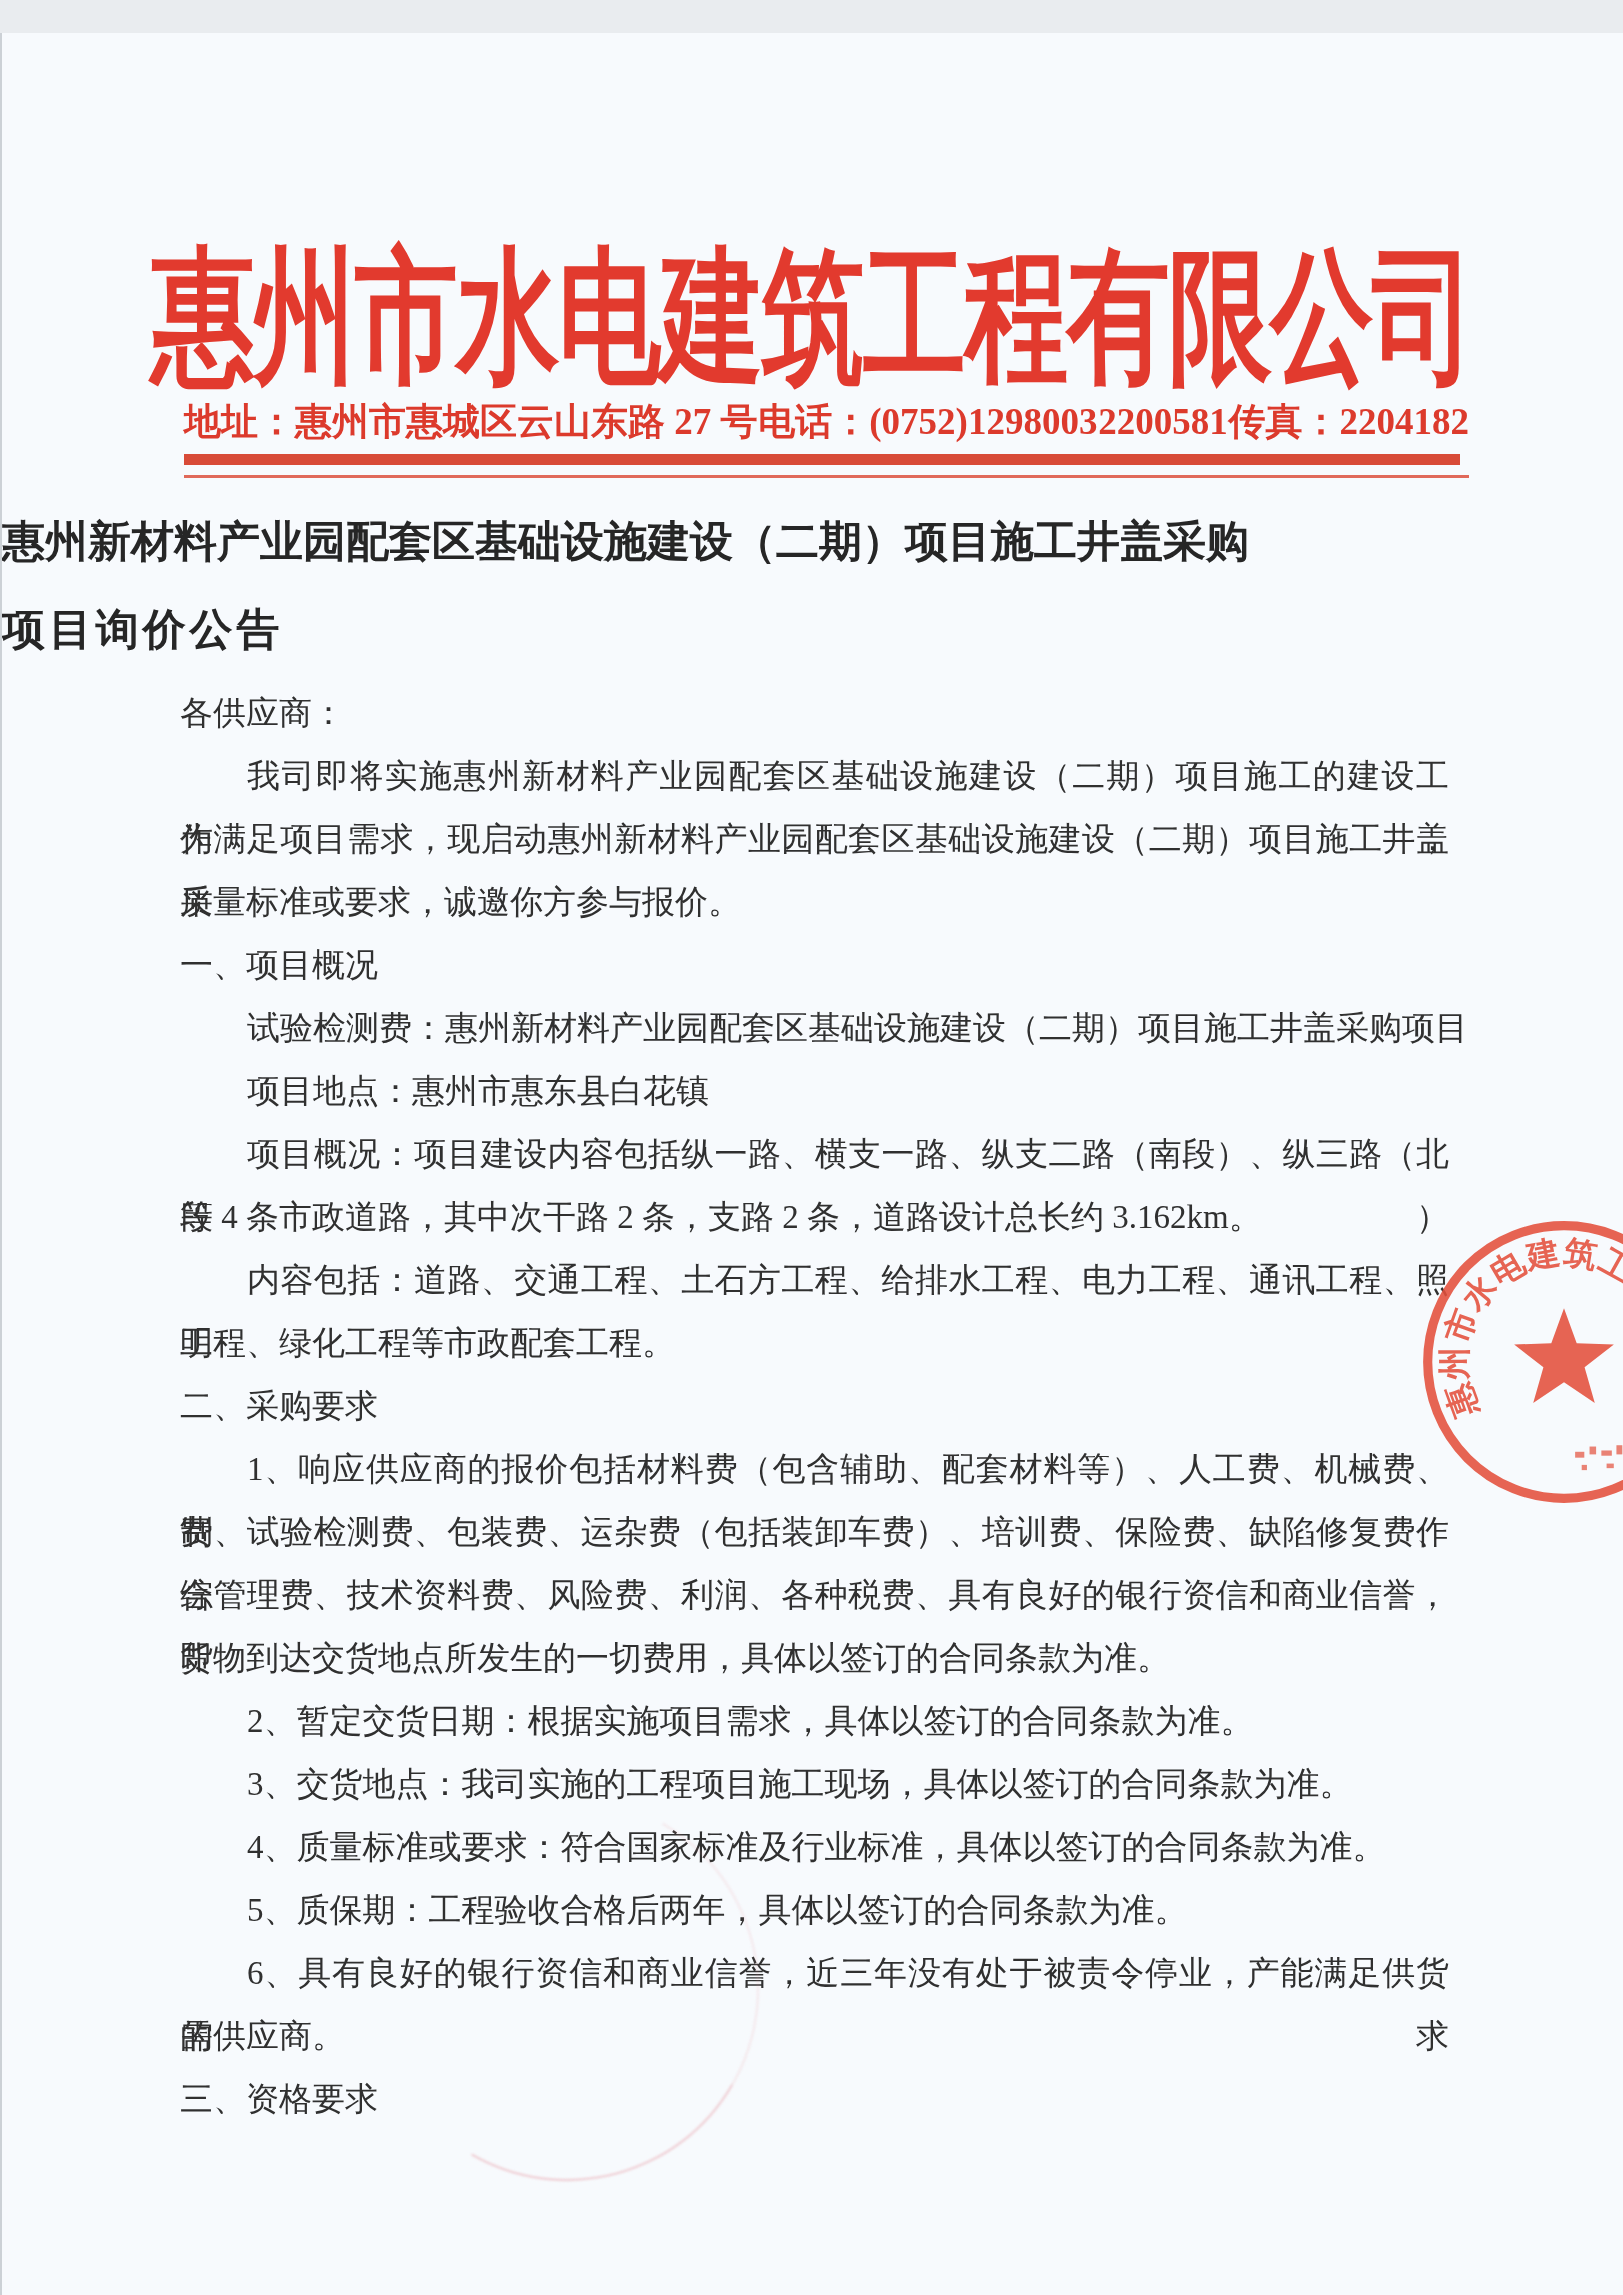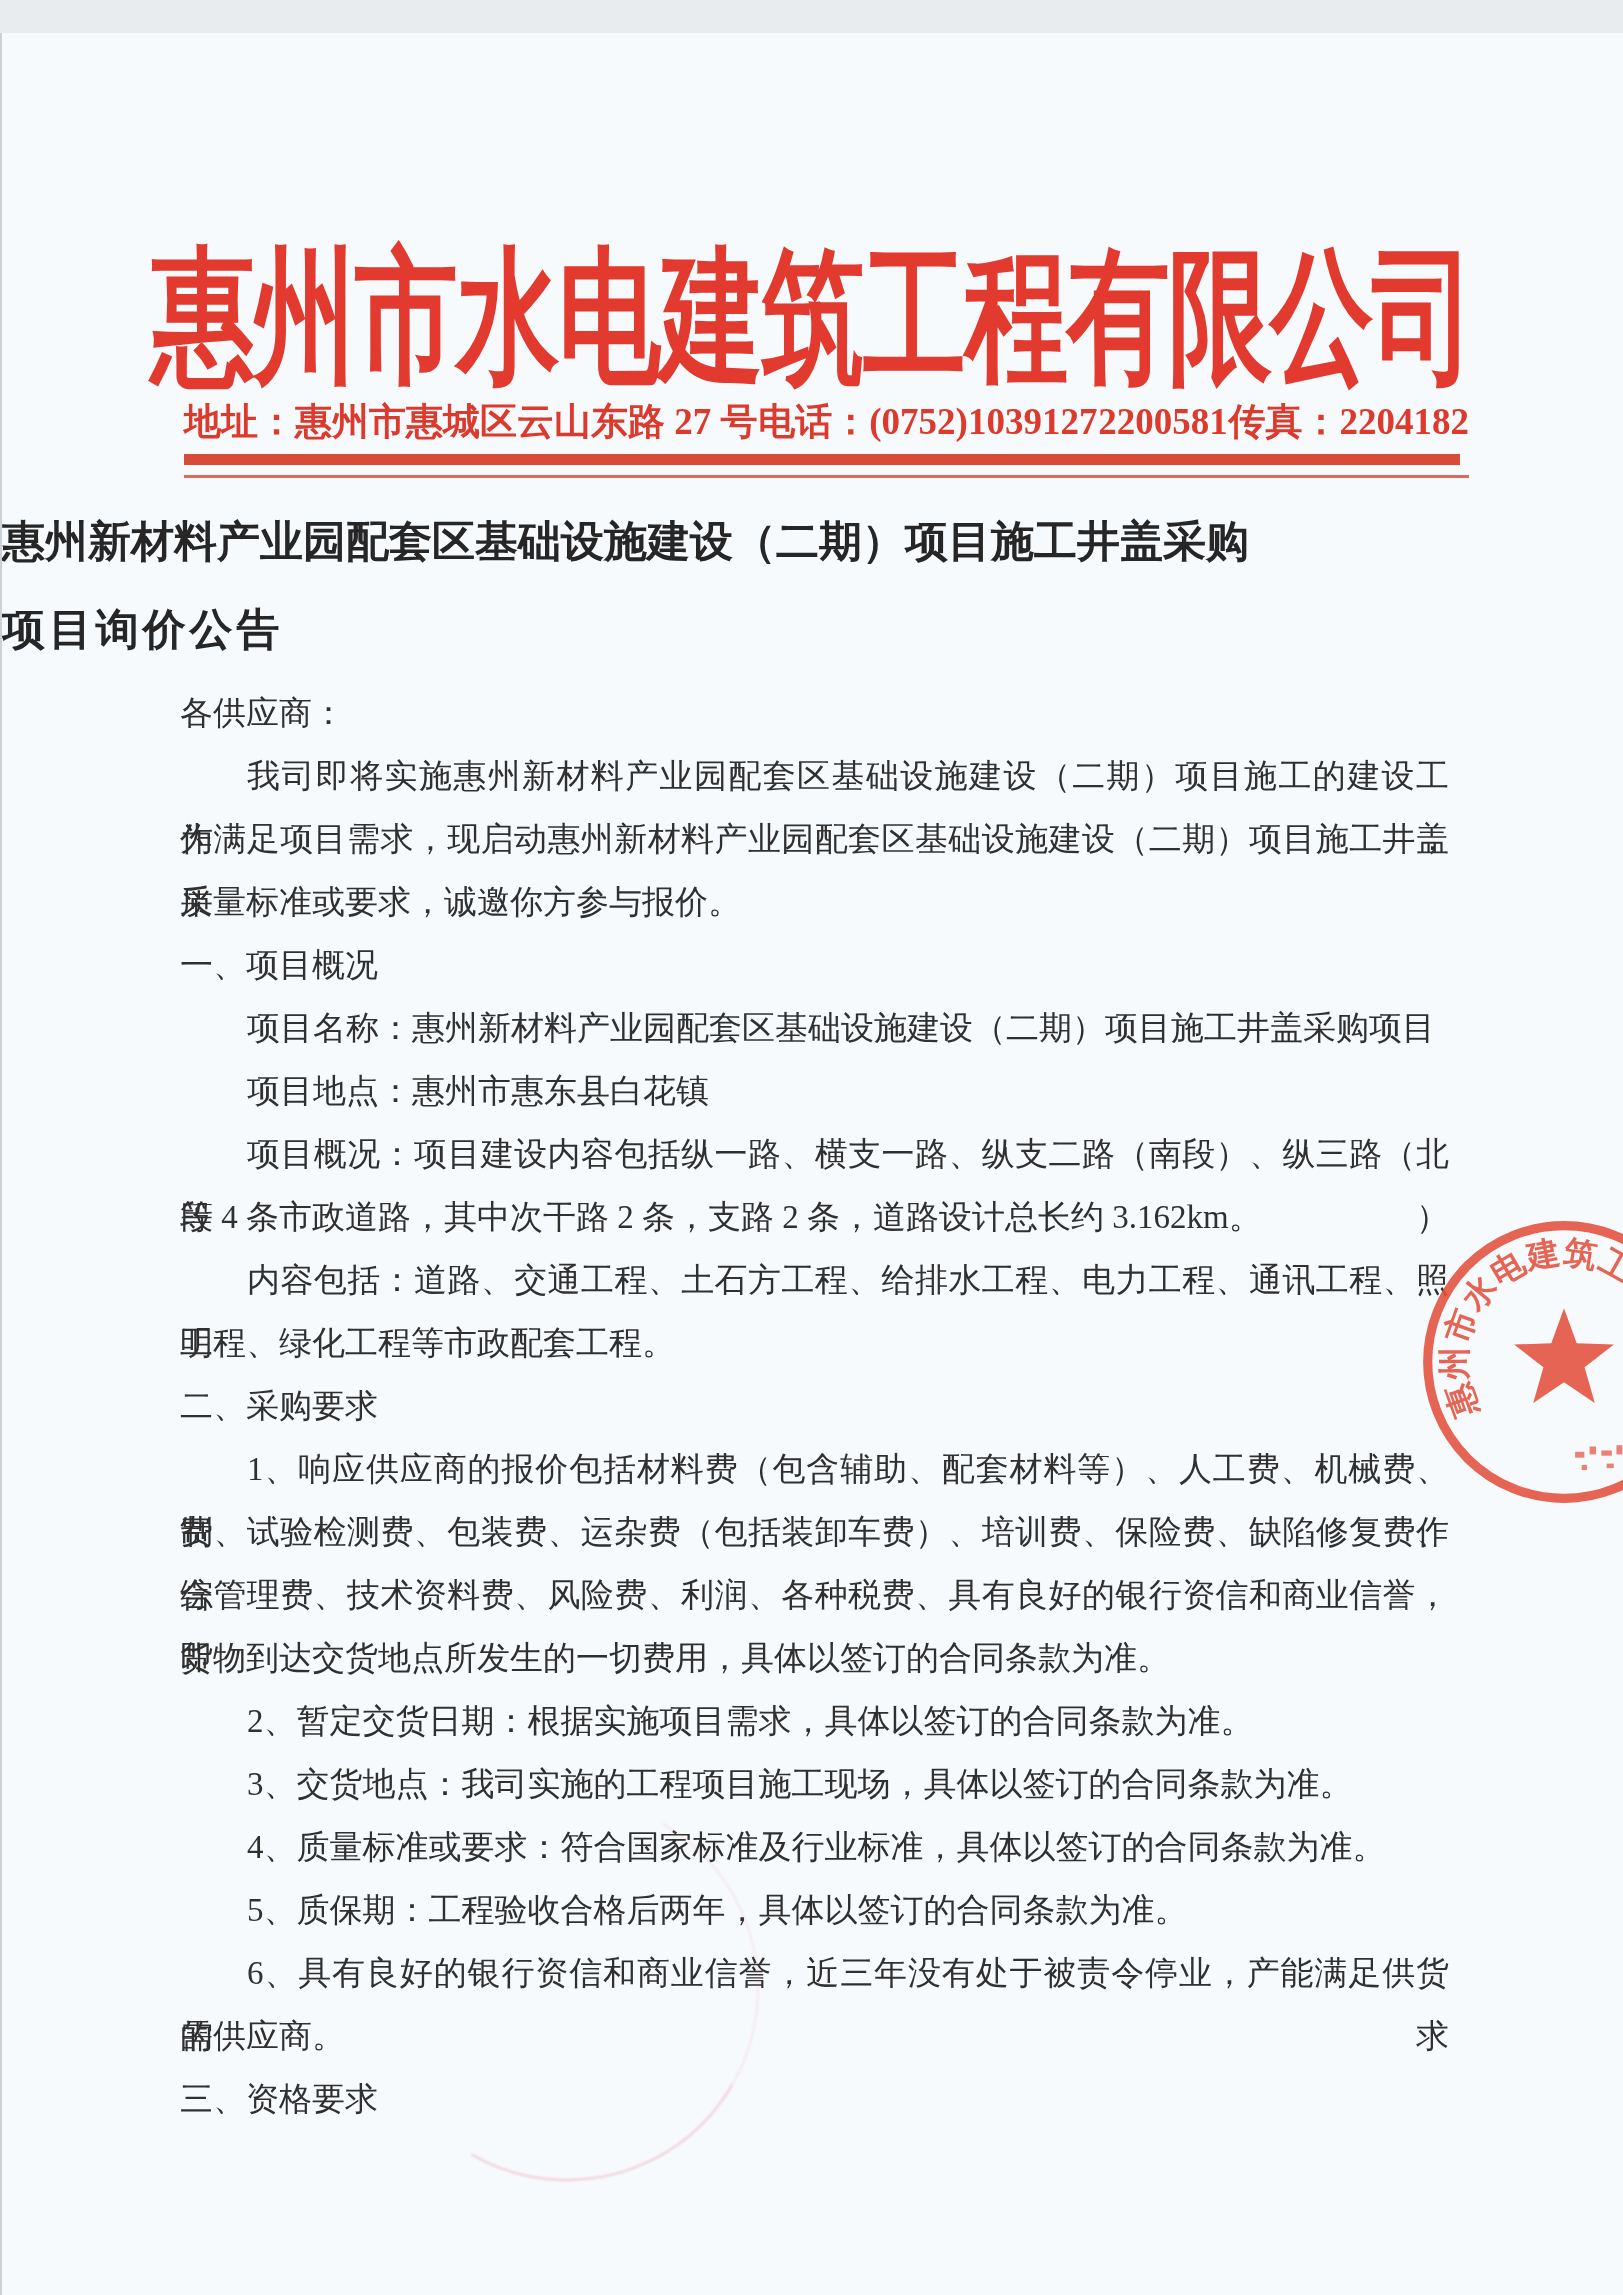--- a/index.html
+++ b/index.html
@@ -83,38 +83,38 @@
 </style>
 </head>
 <body>
 
 <div class="page">
 
   <div class="company-name">惠州市水电建筑工程有限公司</div>
 
   <div class="address-line">
     <span>地址：惠州市惠城区云山东路 27 号</span>
-    <span>电话：(0752)1039127</span>
+    <span>电话：(0752)1298003</span>
     <span>2200581</span>
     <span>传真：2204182</span>
   </div>
 
   <div class="rule-thick"></div>
   <div class="rule-thin"></div>
 
   <div class="notice-title l1">惠州新材料产业园配套区基础设施建设（二期）项目施工井盖采购</div>
   <div class="notice-title l2">项目询价公告</div>
 
   <div class="body-text">
     <div class="line">各供应商：</div>
     <div class="line indent fill">我司即将实施惠州新材料产业园配套区基础设施建设（二期）项目施工的建设工作，</div>
     <div class="line fill">为满足项目需求，现启动惠州新材料产业园配套区基础设施建设（二期）项目施工井盖采</div>
     <div class="line">质量标准或要求，诚邀你方参与报价。</div>
     <div class="line">一、项目概况</div>
-    <div class="line indent">项目名称：惠州新材料产业园配套区基础设施建设（二期）项目施工井盖采购项目</div>
+    <div class="line indent">试验检测费：惠州新材料产业园配套区基础设施建设（二期）项目施工井盖采购项目</div>
     <div class="line indent">项目地点：惠州市惠东县白花镇</div>
     <div class="line indent fill">项目概况：项目建设内容包括纵一路、横支一路、纵支二路（南段）、纵三路（北段）</div>
     <div class="line">等 4 条市政道路，其中次干路 2 条，支路 2 条，道路设计总长约 3.162km。</div>
     <div class="line indent fill">内容包括：道路、交通工程、土石方工程、给排水工程、电力工程、通讯工程、照明</div>
     <div class="line">工程、绿化工程等市政配套工程。</div>
     <div class="line">二、采购要求</div>
     <div class="line indent fill">1、响应供应商的报价包括材料费（包含辅助、配套材料等）、人工费、机械费、制作</div>
     <div class="line fill">费、试验检测费、包装费、运杂费（包括装卸车费）、培训费、保险费、缺陷修复费、综</div>
     <div class="line fill">合管理费、技术资料费、风险费、利润、各种税费、具有良好的银行资信和商业信誉，即</div>
     <div class="line">货物到达交货地点所发生的一切费用，具体以签订的合同条款为准。</div>

